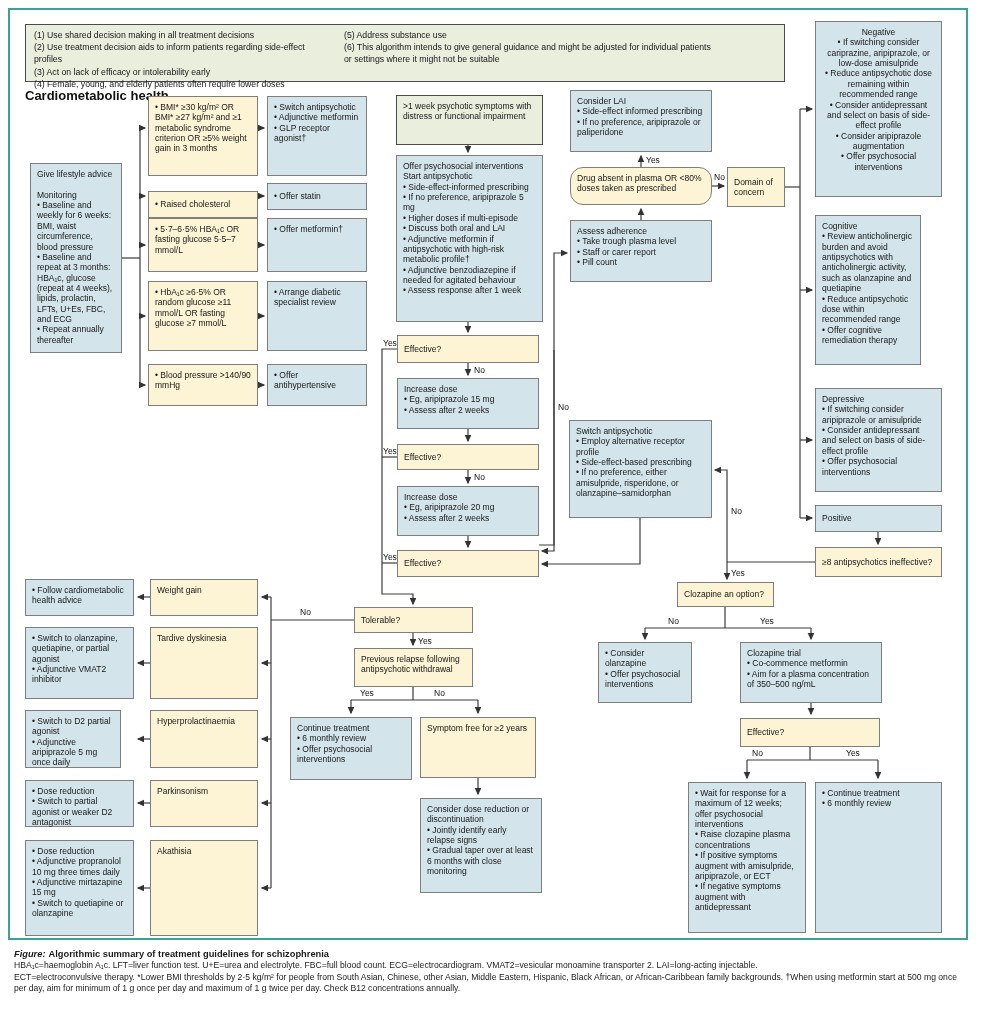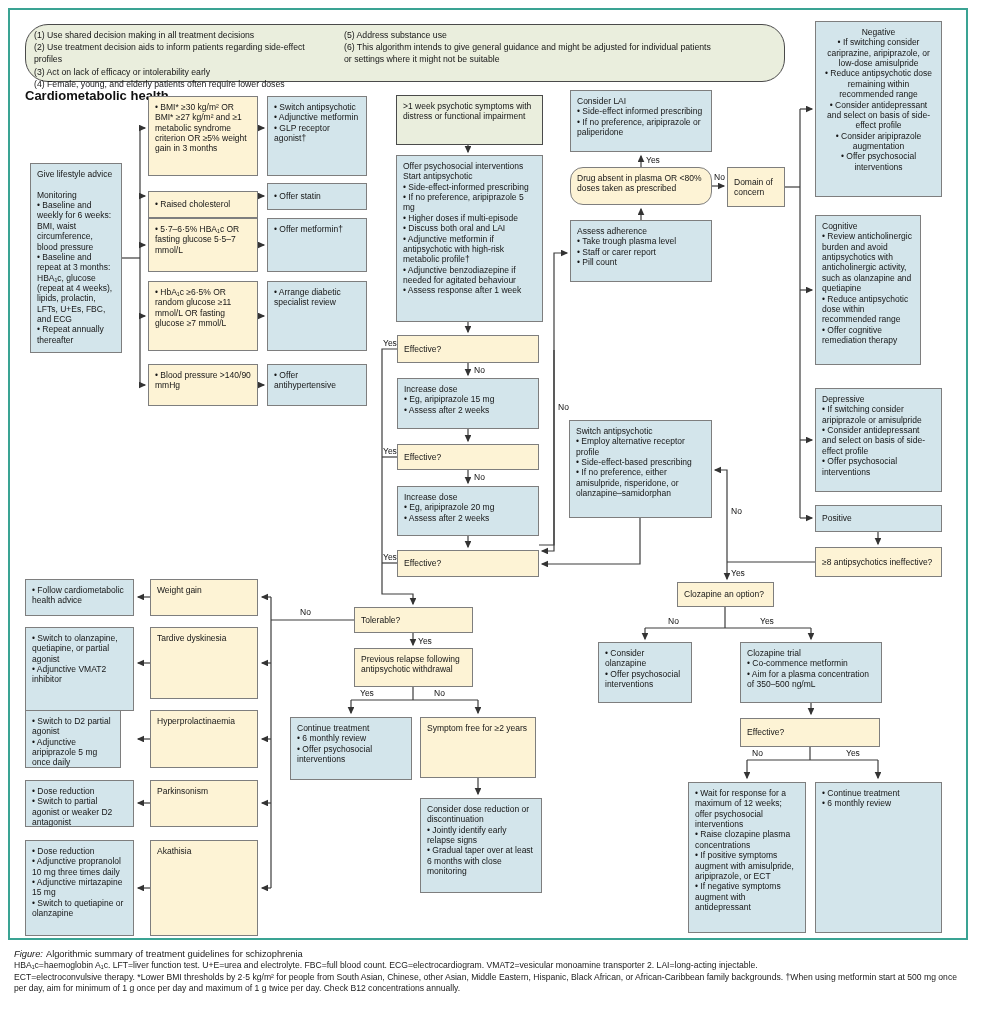--- a/index.html
+++ b/index.html
@@ -14,30 +14,30 @@
   .green{background:#eaeedd;border-color:#4a4a4a;}
   .vc{display:flex;align-items:center;}
   .sec-label{position:absolute;font-weight:bold;font-size:13px;color:#111;}
   .notes{position:absolute;font-size:8.7px;line-height:1.4;color:#161616;white-space:pre-line;}
   .connectors{position:absolute;left:0;top:0;pointer-events:none;}
   .connectors polyline{fill:none;stroke:#3c3c3c;stroke-width:1.2;}
   .connectors text{font-size:8.5px;fill:#111;font-family:"Liberation Sans",sans-serif;}
   .caption{position:absolute;left:14px;top:948px;width:954px;font-size:8.6px;
            line-height:1.32;color:#1a1a1a;}
   .cap-body{white-space:pre-line;}
-  .cap-title{font-size:9.3px;font-weight:normal;}
+  .cap-title{font-size:9.3px;font-weight:bold;}
   .cap-fig{font-style:italic;margin-right:3px;}
 </style>
 </head>
 <body>
 
 <div class="page">
   <div class="frame"></div>
 
-  <div class="bx green" style="left:25px;top:24px;width:760px;height:58px;border-radius:23px;">
+  <div class="bx green" style="left:25px;top:24px;width:760px;height:58px;">
     <div class="notes" style="left:8px;top:4px;width:300px;">(1) Use shared decision making in all treatment decisions
 (2) Use treatment decision aids to inform patients regarding side-effect profiles
 (3) Act on lack of efficacy or intolerability early
 (4) Female, young, and elderly patients often require lower doses</div>
     <div class="notes" style="left:318px;top:4px;width:420px;">(5) Address substance use
 (6) This algorithm intends to give general guidance and might be adjusted for individual patients
       or settings where it might not be suitable</div>
   </div>
 
   <div class="sec-label" style="left:25px;top:88px;">Cardiometabolic health</div>
@@ -132,21 +132,21 @@
   <div class="bx blue" style="left:290px;top:717px;width:122px;height:63px;">Continue treatment
 • 6 monthly review
 • Offer psychosocial interventions</div>
   <div class="bx yellow" style="left:420px;top:717px;width:116px;height:61px;">Symptom free for ≥2 years</div>
   <div class="bx blue" style="left:420px;top:798px;width:122px;height:95px;">Consider dose reduction or discontinuation
 • Jointly identify early relapse signs
 • Gradual taper over at least 6 months with close monitoring</div>
 
   <div class="bx blue" style="left:25px;top:579px;width:109px;height:37px;">• Follow cardiometabolic health advice</div>
   <div class="bx yellow" style="left:150px;top:579px;width:108px;height:37px;">Weight gain</div>
-  <div class="bx blue" style="left:25px;top:627px;width:109px;height:84px;">• Switch to olanzapine, quetiapine, or partial agonist
+  <div class="bx blue" style="left:25px;top:627px;width:109px;height:72px;">• Switch to olanzapine, quetiapine, or partial agonist
 • Adjunctive VMAT2 inhibitor</div>
   <div class="bx yellow" style="left:150px;top:627px;width:108px;height:72px;">Tardive dyskinesia</div>
   <div class="bx blue" style="left:25px;top:710px;width:96px;height:58px;">• Switch to D2 partial agonist
 • Adjunctive aripiprazole 5 mg once daily</div>
   <div class="bx yellow" style="left:150px;top:710px;width:108px;height:58px;">Hyperprolactinaemia</div>
   <div class="bx blue" style="left:25px;top:780px;width:109px;height:47px;">• Dose reduction
 • Switch to partial agonist or weaker D2 antagonist</div>
   <div class="bx yellow" style="left:150px;top:780px;width:108px;height:47px;">Parkinsonism</div>
   <div class="bx blue" style="left:25px;top:840px;width:109px;height:96px;">• Dose reduction
 • Adjunctive propranolol 10 mg three times daily

